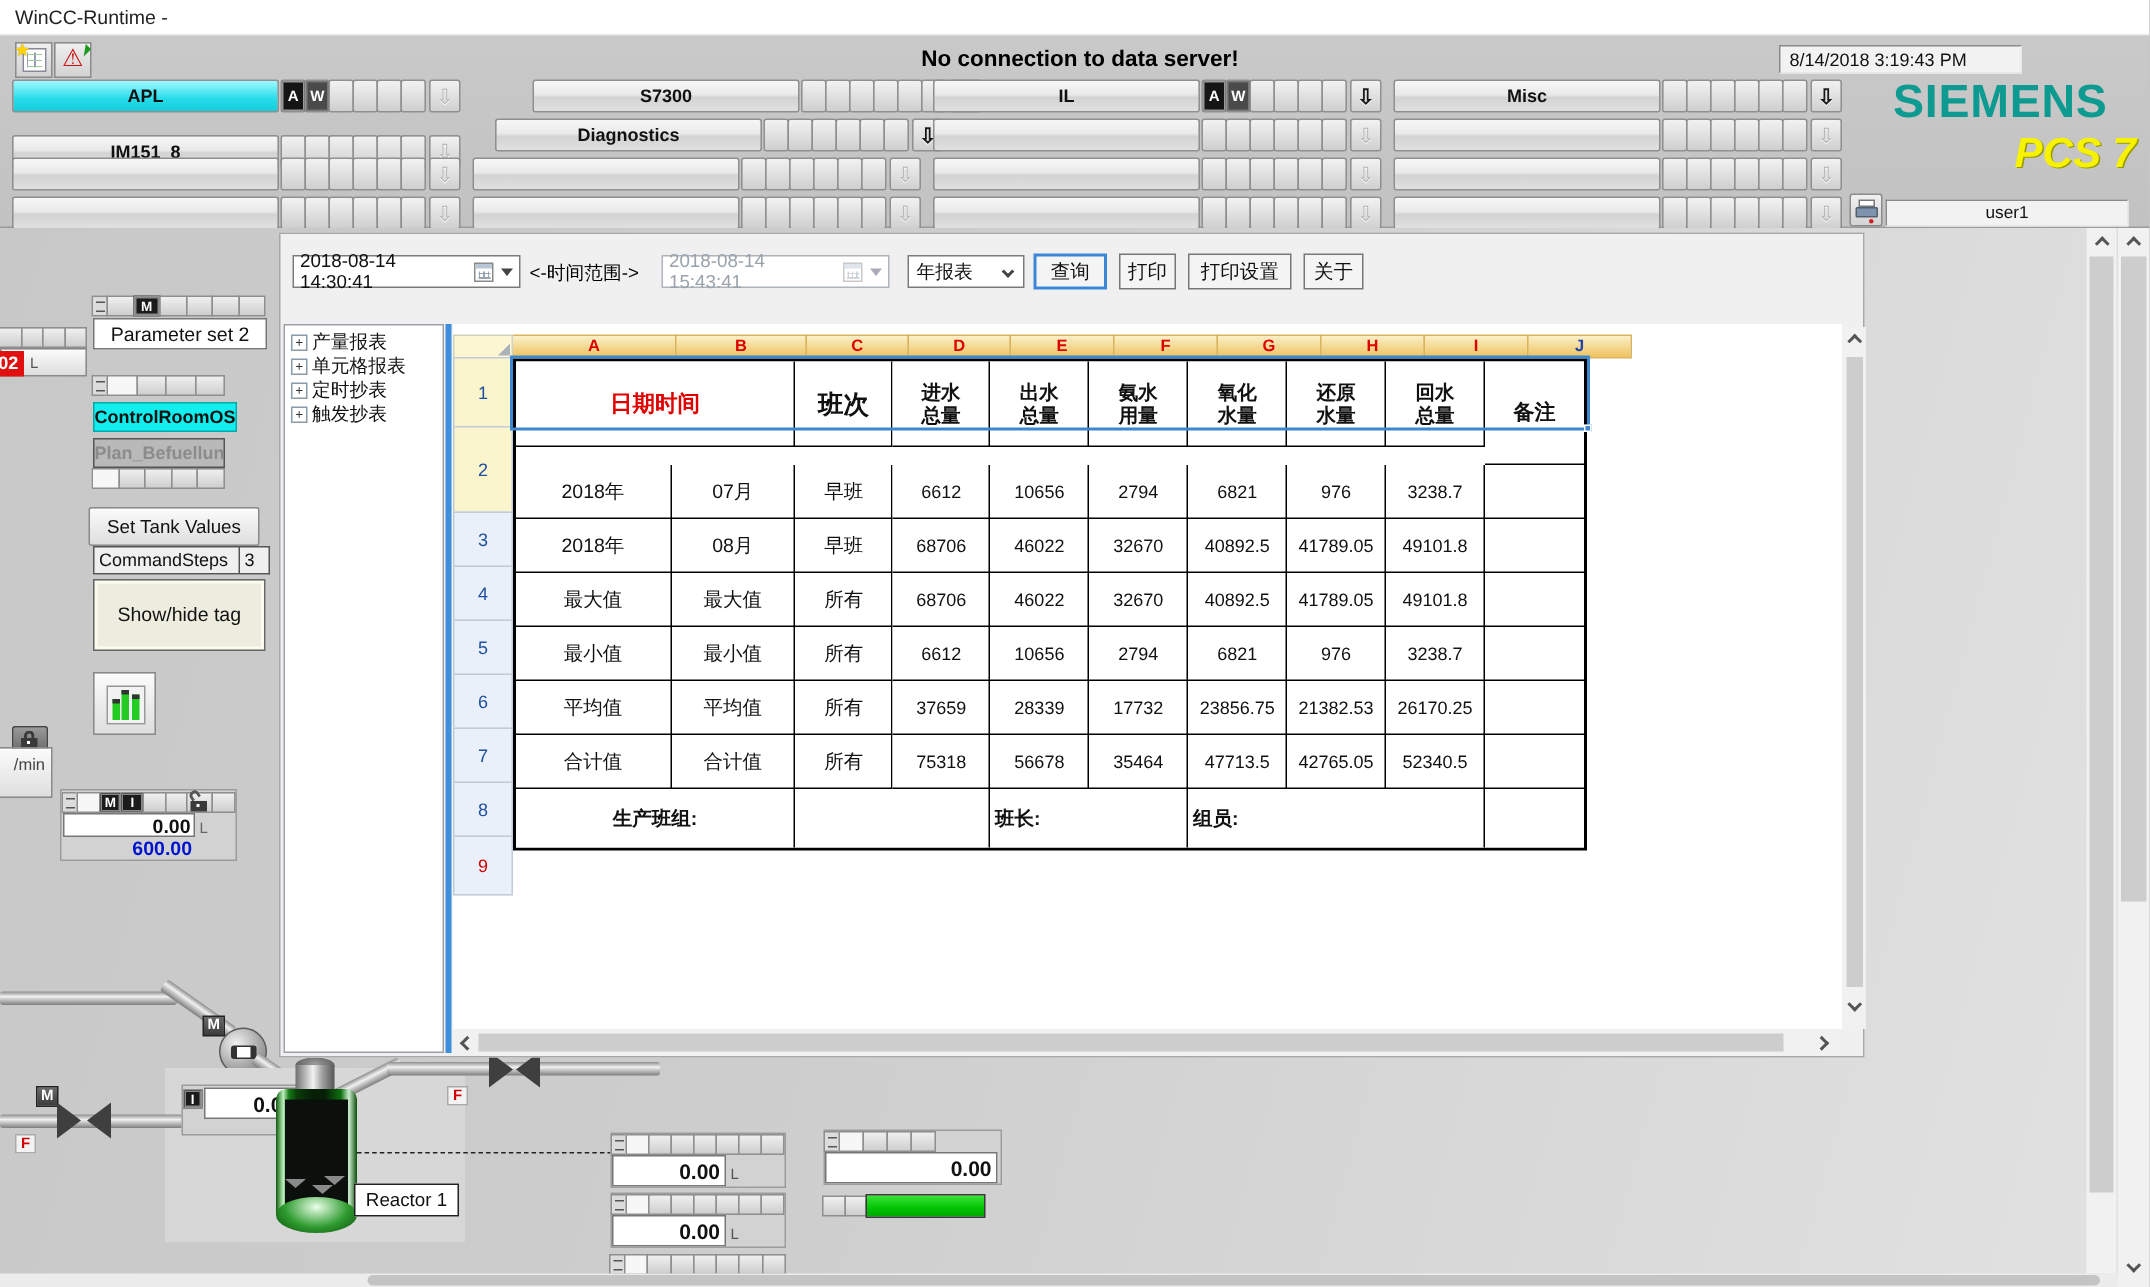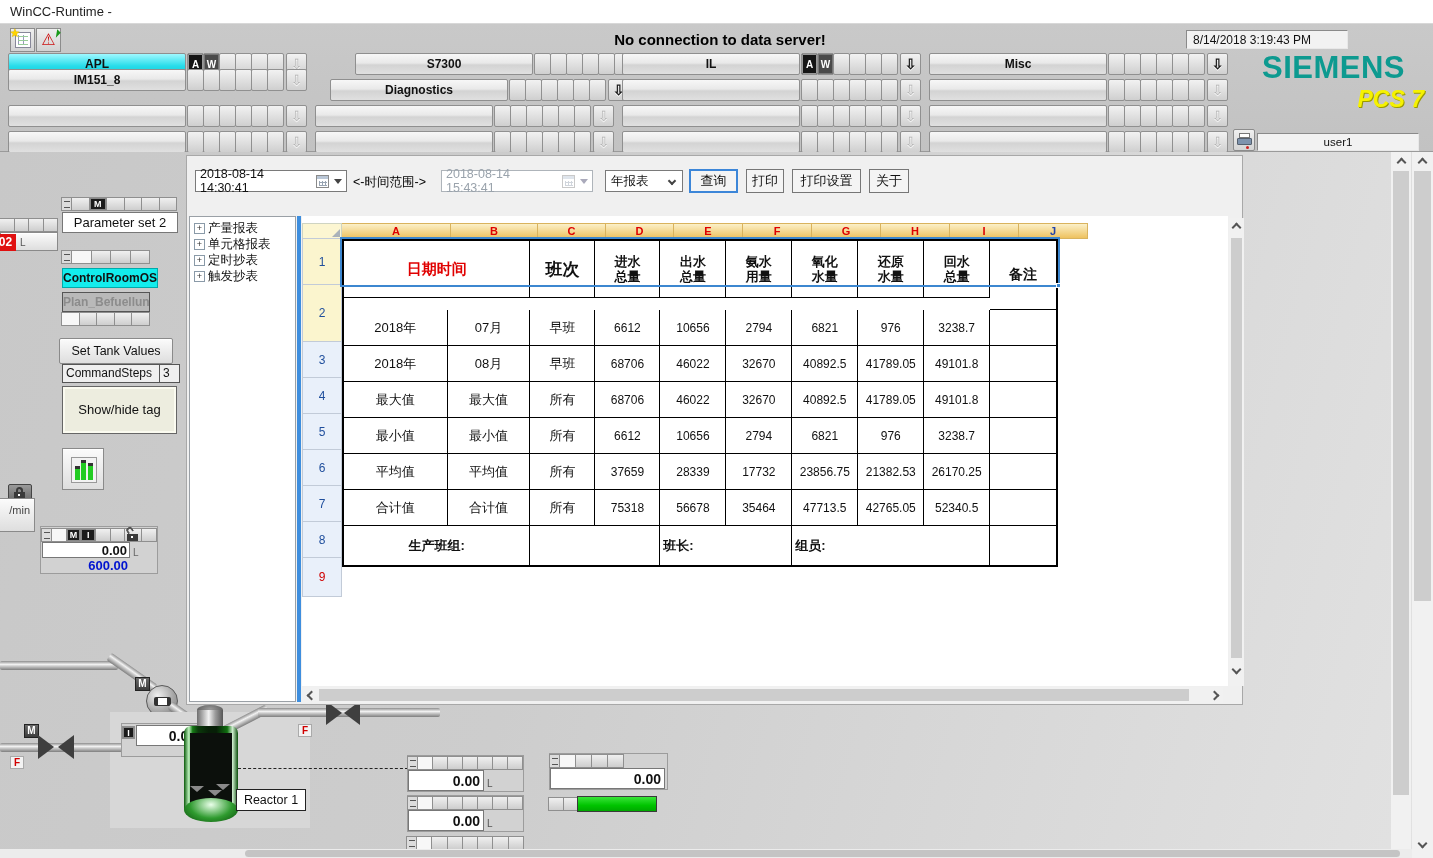--- a/index.html
+++ b/index.html
@@ -19,21 +19,21 @@
   .nav-btn.cyan{background:linear-gradient(180deg,#9ff8ff,#27dcea 60%,#17cdda)}
   .nav-cells{display:flex;margin-left:2px}
   .ncell{width:17px;height:22px;background:linear-gradient(180deg,#f2f2f2,#cfcfcf);border:1px solid #909090;margin-left:-1px;border-radius:2px;display:flex;align-items:center;justify-content:center;font-size:10px;font-weight:bold}
   .ncell.cA{background:#151515;color:#fff;box-shadow:inset 0 0 0 1px #999}
   .ncell.cW{background:#4a4a4a;color:#fff;box-shadow:inset 0 0 0 1px #777}
   .nav-arrow{width:21px;height:22px;margin-left:2px;background:linear-gradient(180deg,#f2f2f2,#d0d0d0);border:1px solid #909090;border-radius:2px;text-align:center;line-height:20px;font-size:14px;color:#b3b3b3;text-shadow:0 1px 0 #fff}
   .nav-arrow.on{color:#1a1a1a;font-weight:bold}
 
   .sunkfield{position:absolute;background:#f2f2f2;border:1px solid #8a8a8a;border-right-color:#e8e8e8;border-bottom-color:#e8e8e8;font-size:12px;display:flex;align-items:center;padding-left:6px}
   .brand{position:absolute;left:1262px;top:26px;font-weight:bold;font-size:31px;color:#0d9a90;letter-spacing:.5px}
-  .product{position:absolute;left:1260px;top:62px;width:164px;text-align:right;font-weight:bold;font-style:italic;font-size:23px;color:#f6f200;text-shadow:1px 1px 0 #9a9a00}
+  .product{position:absolute;left:1260px;top:62px;width:164px;text-align:right;font-weight:bold;font-style:italic;font-size:28px;color:#f6f200;text-shadow:1px 1px 0 #9a9a00}
   .printerbtn{position:absolute;left:1233px;top:105px;width:22px;height:22px;background:linear-gradient(180deg,#f0f0f0,#d4d4d4);border:1px solid #8c8c8c;border-radius:2px}
   .pr-paper{position:absolute;left:5px;top:3px;width:11px;height:5px;background:#fff;border:1px solid #777}
   .pr-body{position:absolute;left:3px;top:8px;width:15px;height:7px;background:#7e93ad;border:1px solid #55606e;border-radius:1px}
   .pr-dot{position:absolute;right:5px;top:16px;width:3px;height:3px;background:#cc2222;border-radius:50%}
 
   
   .main{position:absolute;left:0;top:152px;width:1433px;height:706px;background:linear-gradient(105deg,#c8c8c8 0%,#cdcdcd 40%,#e2e2e2 100%)}
 
   
   .rwin{position:absolute;left:186px;top:3px;width:1057px;height:550px;background:#f0f0f0;border:1px solid #a8a8a8;z-index:30}
@@ -166,21 +166,21 @@
         <div class="nav-cells">
           <div class="ncell cA">A</div>
           <div class="ncell cW">W</div>
           <div class="ncell"></div>
           <div class="ncell"></div>
           <div class="ncell"></div>
           <div class="ncell"></div>
         </div>
         <div class="nav-arrow">⇩</div>
       </div>
-      <div class="nav-row" style="left: 8px; top: 45px; align-items: center;">
+      <div class="nav-row" style="left: 8px; top: 66px; align-items: center;">
         <div class="nav-btn">IM151_8</div>
         <div class="nav-cells">
           <div class="ncell"></div>
           <div class="ncell"></div>
           <div class="ncell"></div>
           <div class="ncell"></div>
           <div class="ncell"></div>
           <div class="ncell"></div>
         </div>
         <div class="nav-arrow">⇩</div>

